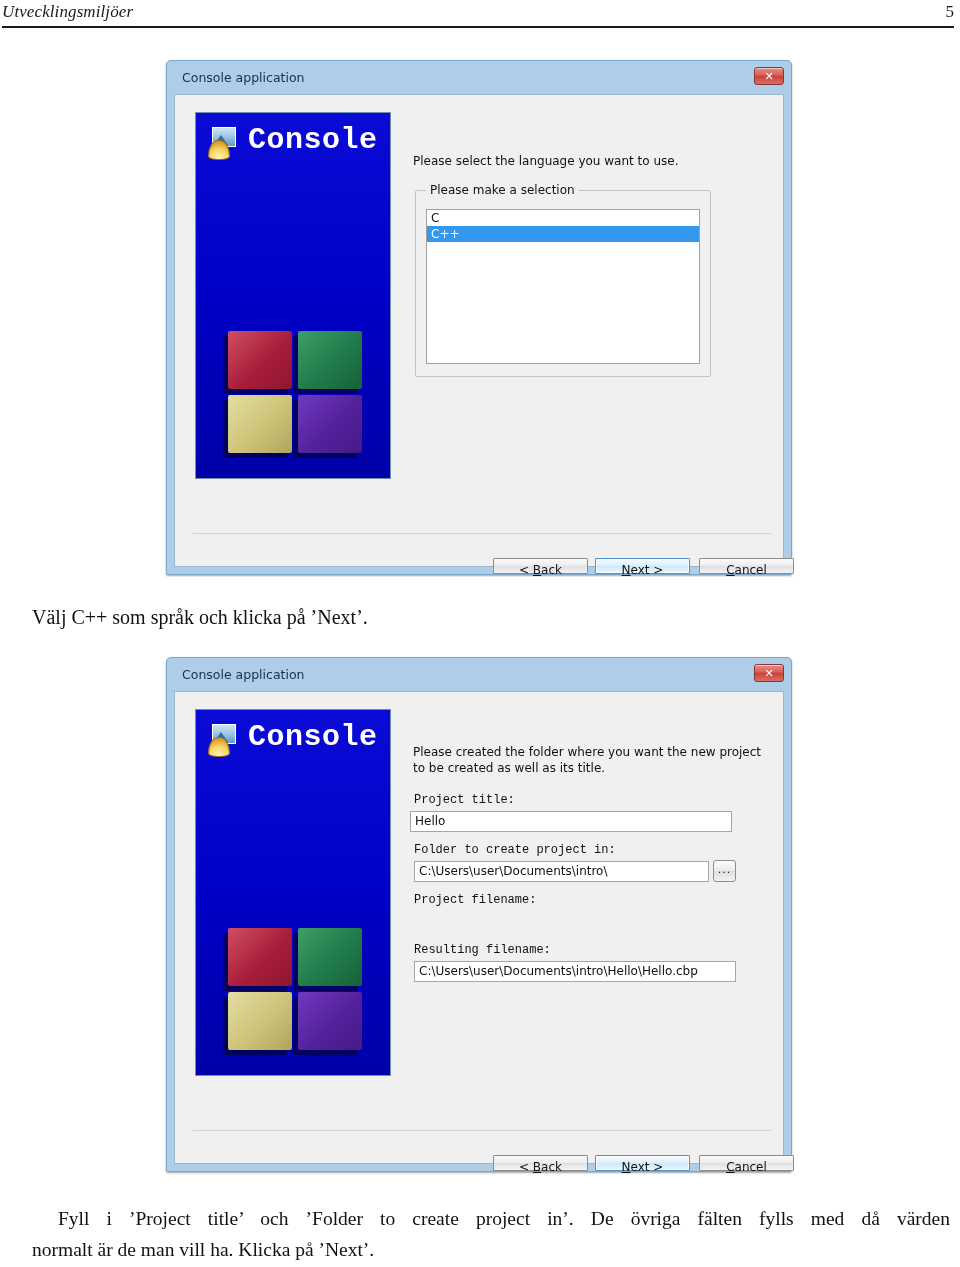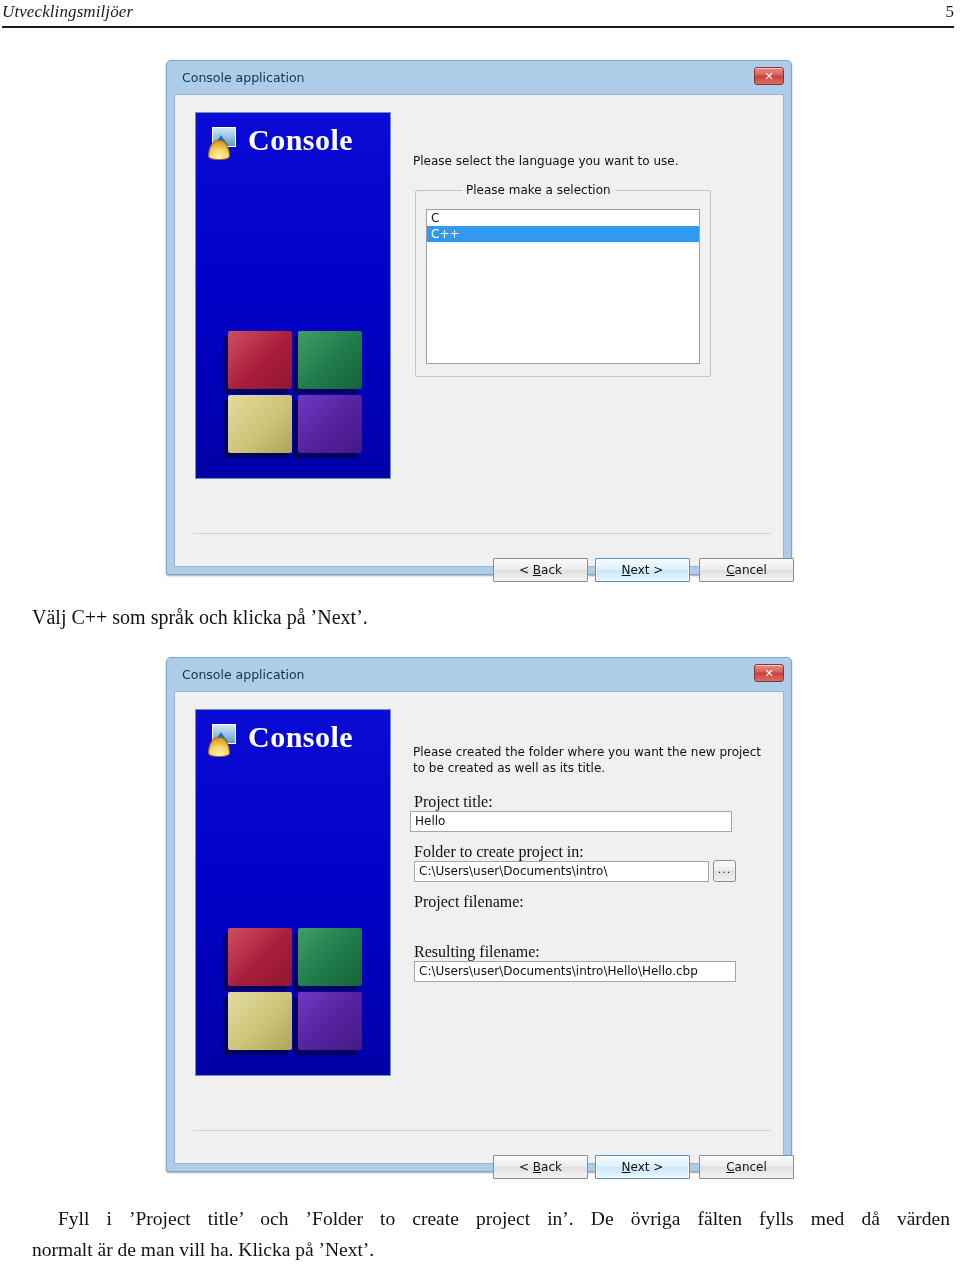--- a/index.html
+++ b/index.html
@@ -155,21 +155,21 @@
     height: 20px;
     background: radial-gradient(circle at 50% 100%, #fff4c0 0%, #f7d96a 45%, #e0a733 75%, #b9801f 100%);
     border-radius: 50% 50% 50% 50% / 90% 90% 20% 20%;
     border: 1px solid #a06f18;
     box-sizing: border-box;
   }
   .banner-title {
     position: absolute;
     left: 52px;
     top: 2px;
-    font-family: Liberation Serif, serif;
+    font-family: Liberation Mono, monospace;
     font-weight: bold;
     font-size: 30px;
     color: #ffffff;
     letter-spacing: 0.5px;
   }
   .cubes {
     position: absolute;
     width: 148px;
     height: 132px;
   }
@@ -201,21 +201,20 @@
   }
   .groupbox-legend {
     position: absolute;
     left: 10px;
     top: -8px;
     background: #f0f0f0;
     padding: 0 4px;
     font-family: "DejaVu Sans", sans-serif;
     font-size: 12px;
     color: #111111;
-    margin-left: 36px;
   }
   .listbox {
     position: absolute;
     background: #ffffff;
     border: 1px solid #a0a0a0;
     box-sizing: border-box;
     overflow: hidden;
   }
   .listbox-item {
     font-family: "DejaVu Sans", sans-serif;
@@ -226,22 +225,22 @@
     color: #111111;
     cursor: default;
   }
   .listbox-item.selected {
     background: #3399ee;
     color: #ffffff;
   }
 
   .field-label {
     position: absolute;
-    font-family: Liberation Serif, serif;
-    font-size: 16px;
+    font-family: Liberation Mono, monospace;
+    font-size: 12px;
     color: #111111;
     white-space: nowrap;
   }
   .textfield {
     position: absolute;
     background: #ffffff;
     border: 1px solid #a6a6a6;
     box-sizing: border-box;
     font-family: "DejaVu Sans", sans-serif;
     font-size: 12px;
@@ -266,21 +265,21 @@
   }
 
   .separator {
     position: absolute;
     height: 1px;
     background: #d2d2d2;
   }
 
   .dlg-button {
     position: absolute;
-    height: 24px;
+    height: 16px;
     background: linear-gradient(to bottom, #fbfbfb 0%, #ececec 48%, #e0e0e0 52%, #f3f3f3 100%);
     border: 1px solid #8d8d8d;
     border-radius: 1px;
     box-sizing: border-box;
     font-family: "DejaVu Sans", sans-serif;
     font-size: 12px;
     line-height: 22px;
     text-align: center;
     color: #111111;
     cursor: pointer;

